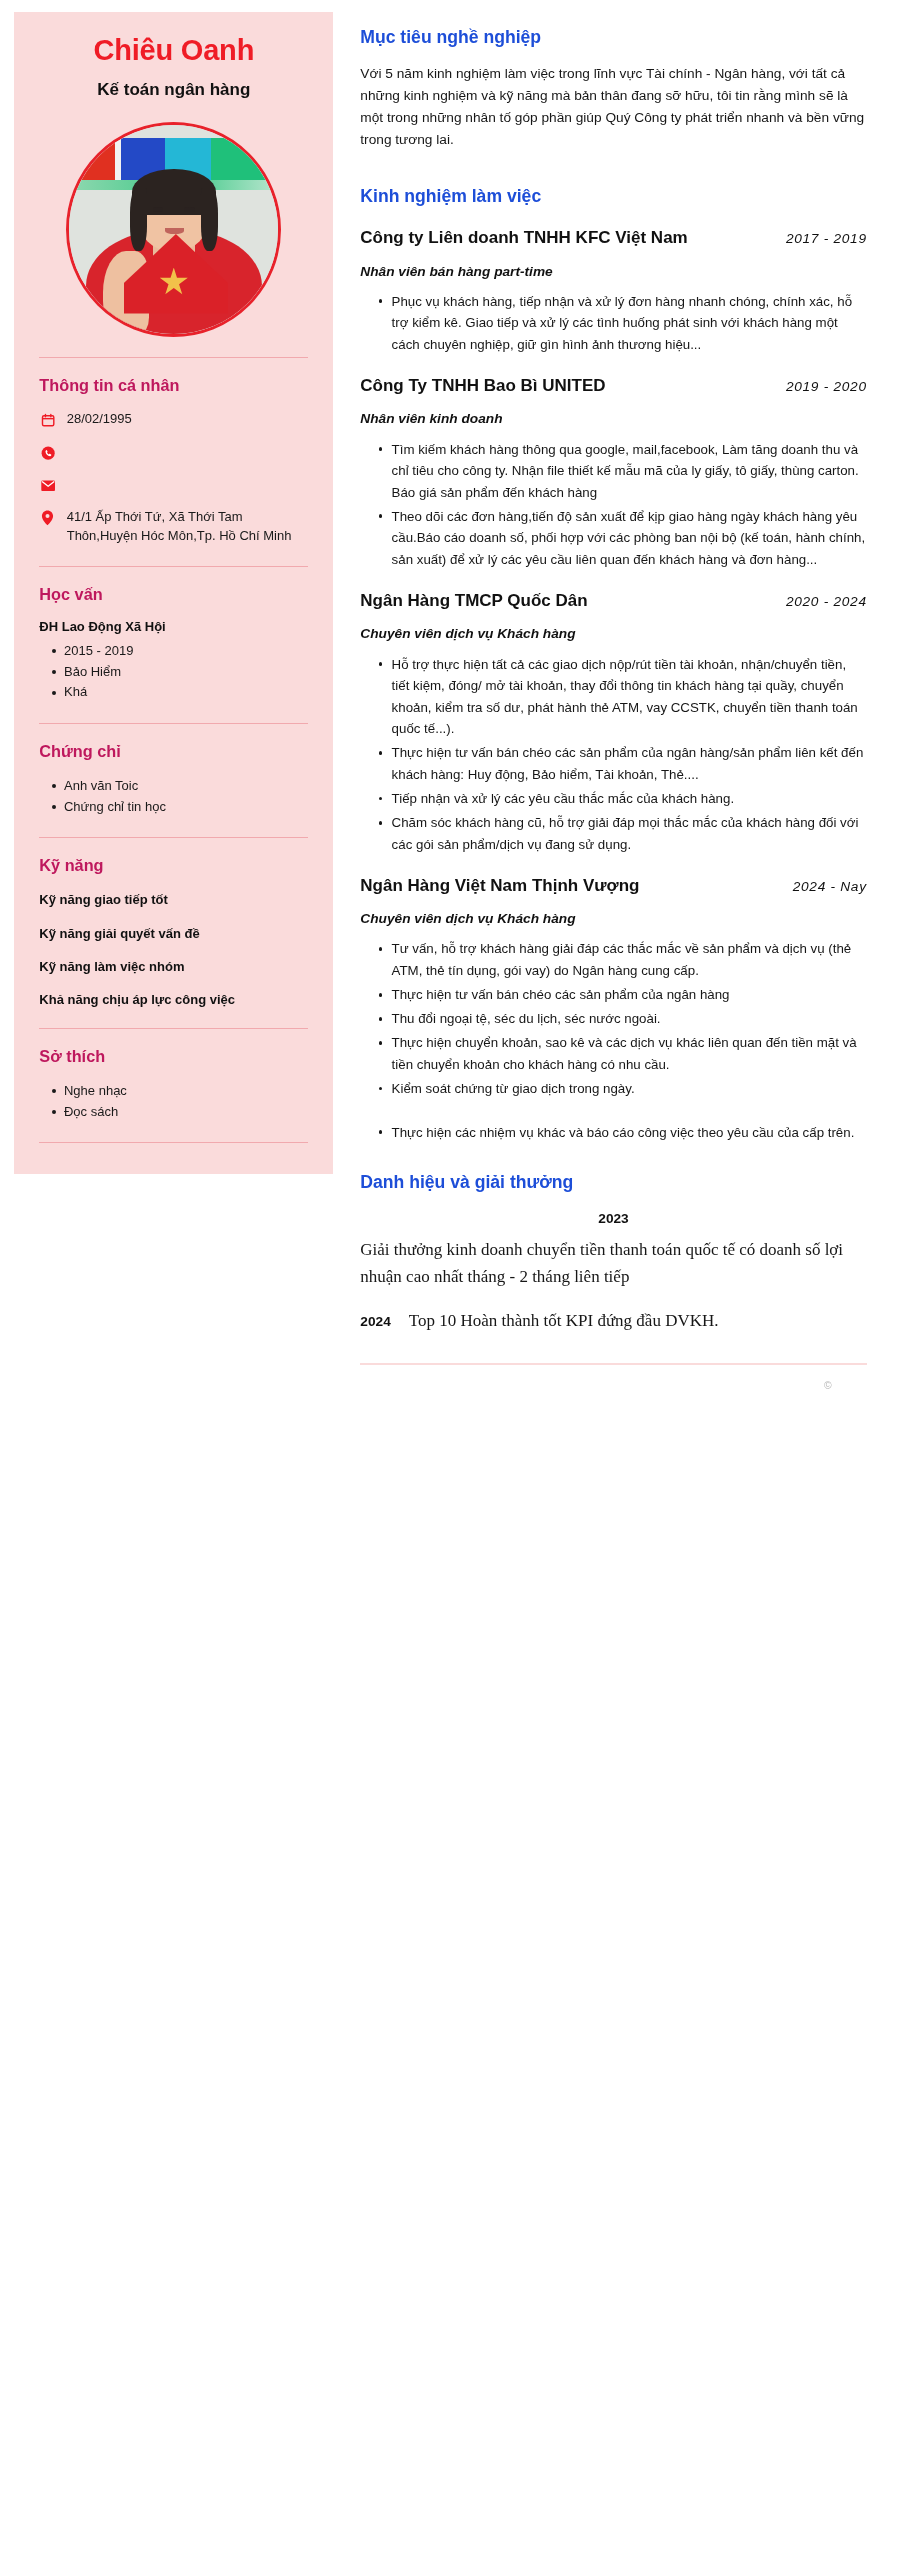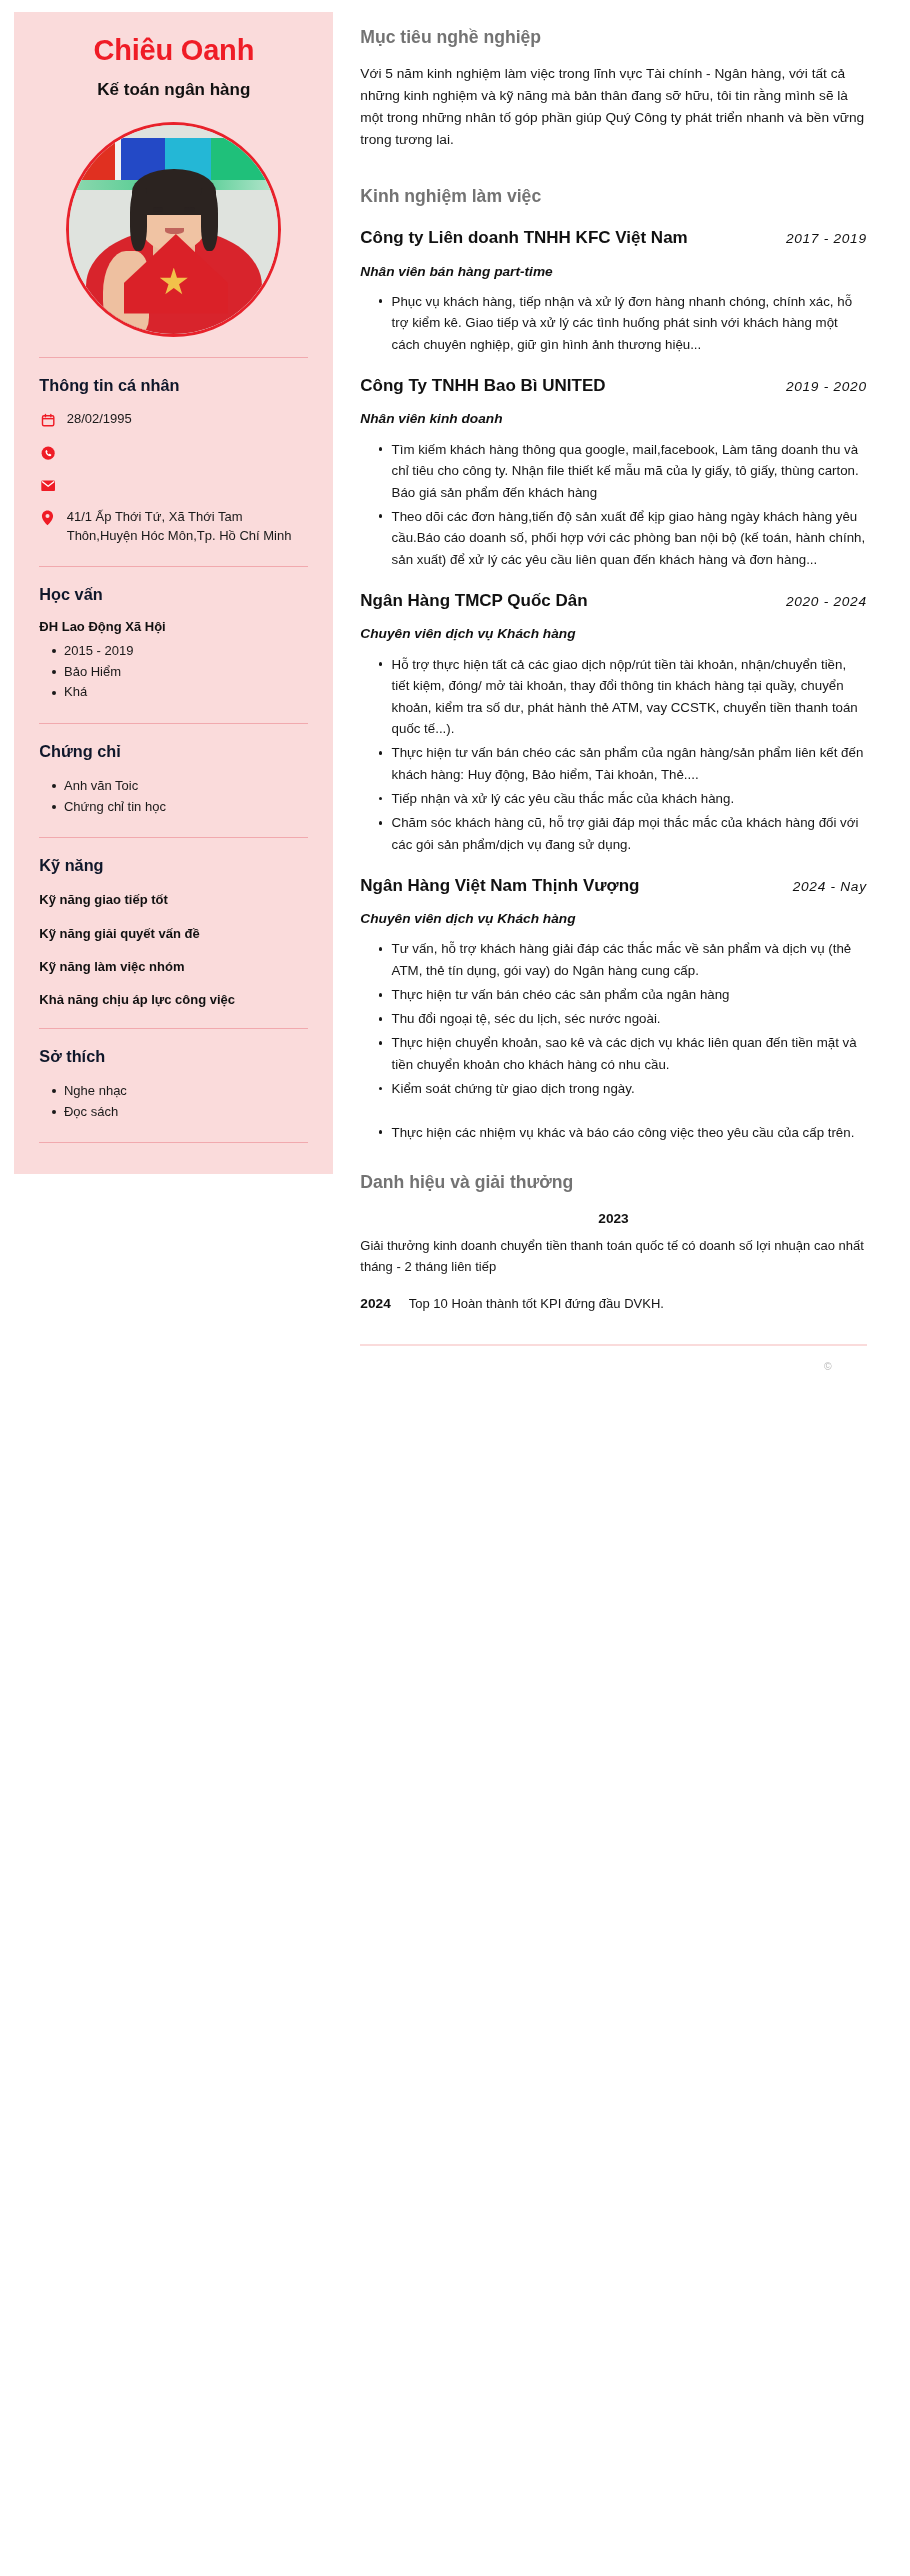--- a/index.html
+++ b/index.html
@@ -133,21 +133,21 @@
     background: #eec0a0; border-radius: 50% 30% 20% 40%;
   }
 
   .divider {
     height: 1.3px;
     background: #f1a9ae;
     margin: 19.5px 0 0 0;
   }
 
   .sec-title {
-    color: #0f172a;
+    color: #be185d;
     font-size: 16.3px;
     font-weight: bold;
     margin-top: 18px;
     line-height: 1.2;
   }
 
   .info-list { margin-top: 14.3px; }
 
   .info-row {
     display: flex;
@@ -216,21 +216,21 @@
   }
 
   
   .right-col {
     flex: 1;
     padding: 15.6px 29px 26px 27px;
     min-width: 0;
   }
 
   .r-sec-title {
-    color: #737373;
+    color: #1d4ed8;
     font-size: 17.6px;
     font-weight: bold;
     line-height: 1.2;
   }
 
   .r-sec-title.spaced { margin-top: 35px; }
 
   .objective {
     color: #171717;
     font-size: 13.7px;
@@ -300,23 +300,24 @@
   .award-year {
     color: #111111;
     font-size: 13.7px;
     font-weight: bold;
     margin-top: 17px;
     line-height: 1.3;
     text-align: center;
   }
   .award-text {
     color: #171717;
-    font-size: 13px;
+    font-size: 17px;
     line-height: 1.6;
     margin-top: 7.8px;
+    font-family: Liberation Serif, serif;
   }
   .award-inline {
     display: flex;
     align-items: baseline;
     gap: 18px;
     margin-top: 17px;
   }
   .award-inline .award-year { margin-top: 0; }
   .award-inline .award-text { margin-top: 0; }
 

